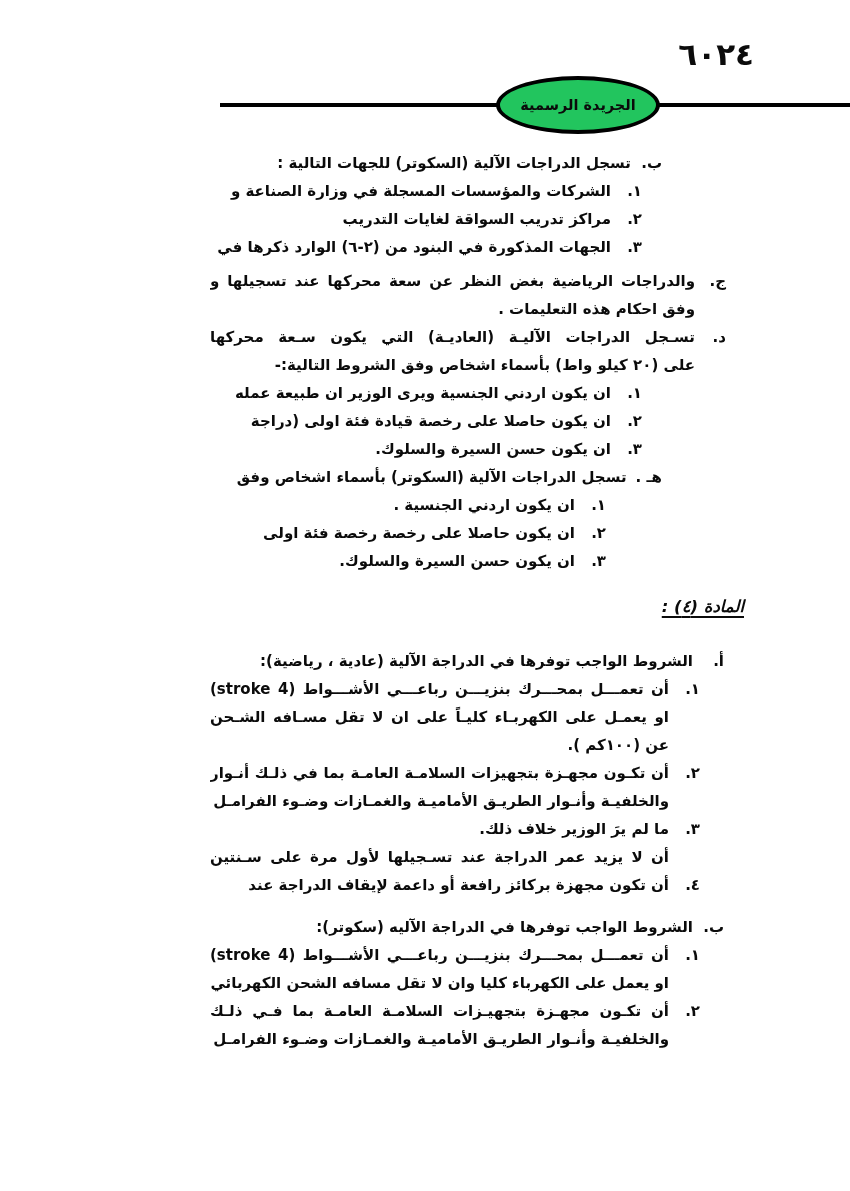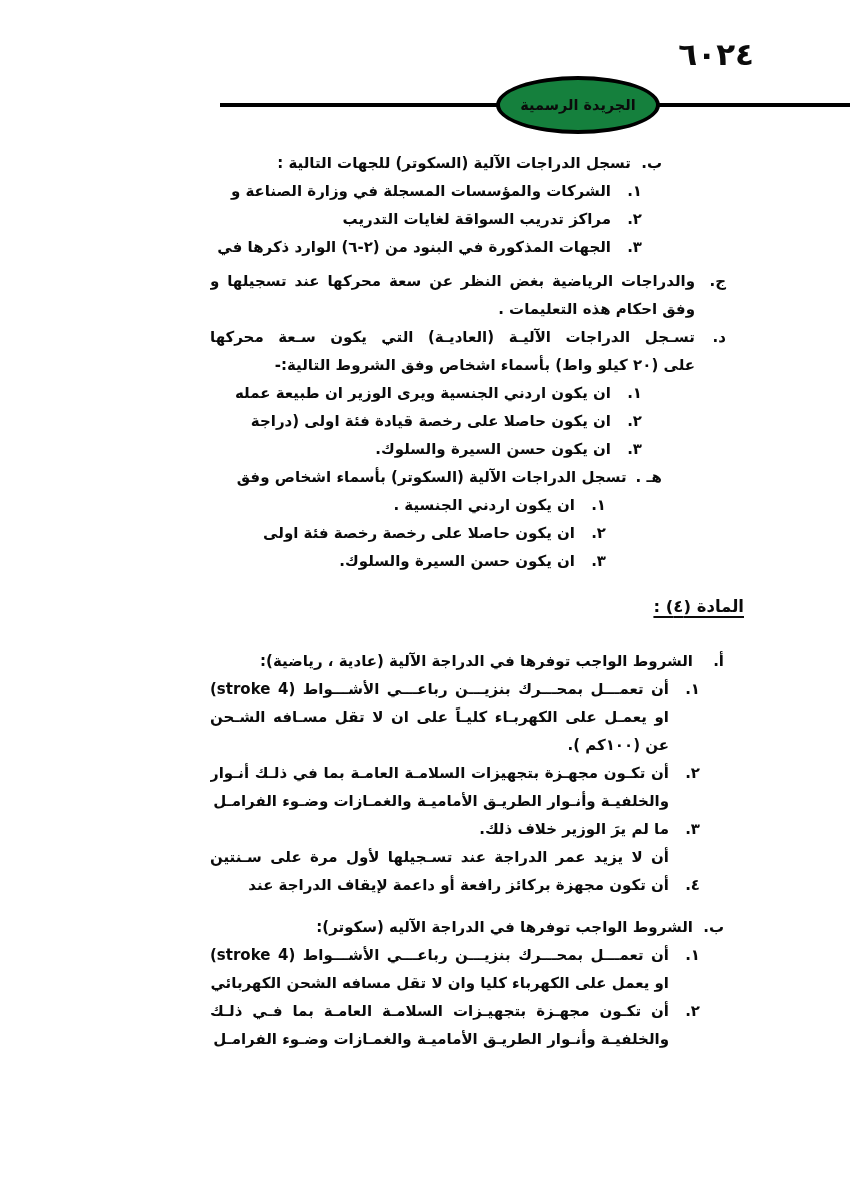--- a/index.html
+++ b/index.html
@@ -12,21 +12,21 @@
   
   .pagenum{
     position:absolute;top:36px;right:96px;
     font-size:31px;letter-spacing:7px;direction:rtl;
   }
   
   .rule{position:absolute;top:103px;left:68px;width:714px;height:4px;background:#000;}
   
   .oval{
     position:absolute;top:76px;left:344px;width:164px;height:58px;
-    background:#15803d;border:4px solid #000;border-radius:50%;
+    background:#22c55e;border:4px solid #000;border-radius:50%;
     display:flex;align-items:center;justify-content:center;box-sizing:border-box;
   }
   .oval span{font-size:14.5px;white-space:nowrap;}
   
   .content{
     position:absolute;top:149px;right:60px;left:58px;
     font-size:15px;line-height:28px;text-align:right;direction:rtl;
   }
   .item{display:flex;gap:9px;}
   .marker{min-width:22px;white-space:nowrap;}
@@ -35,21 +35,21 @@
   .line.stretch{text-align:justify;text-align-last:justify;}
   
   .lv-letter {margin-left:0;margin-right:64px;}   
   .lv-b      {margin-right:128px;}                
   .lv-n1     {margin-right:148px;}                
   .lv-n2     {margin-right:184px;}                
   .lv-letter2{margin-right:66px;}                 
   .lv-sub    {margin-right:90px;}                 
   .gap-sm{margin-top:6px;}
   .gap-md{margin-top:14px;}
-  .article-heading{margin:18px 46px 26px 0;font-size:16.5px;}
+  .article-heading{margin:18px 46px 26px 0;font-size:16.5px;font-style:italic;}
   .article-heading .hd{
     text-decoration:underline;text-underline-offset:4px;text-decoration-thickness:1.5px;
   }
 </style>
 </head>
 <body>
 
 <div class="page">
   <div class="pagenum">٦٠٢٤</div>
 

